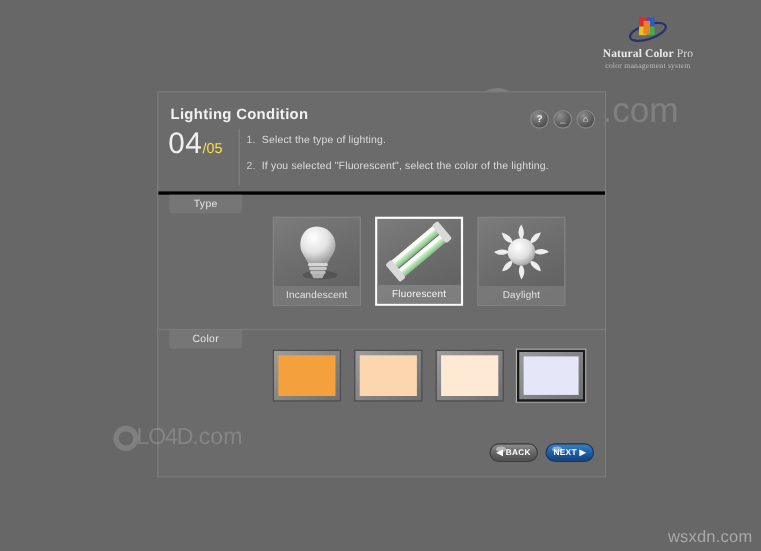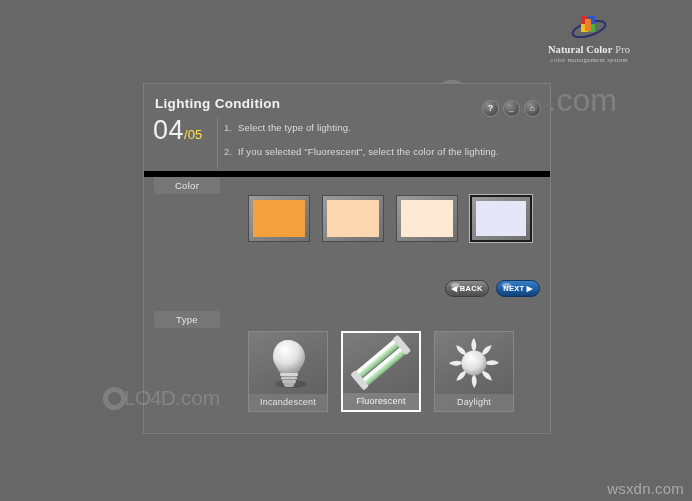--- a/index.html
+++ b/index.html
@@ -44,21 +44,21 @@
     width: 408px; height: 351px;
     background: #6b6b6b;
     border: 1px solid #7e7e7e;
     box-sizing: border-box;
   }
 
   
   .hdr {
     position: relative;
     height: 93px;
-    border-bottom: 6px solid #000000;
+    border-bottom: 3px solid #000000;
     box-sizing: border-box;
   }
   .hdr-title {
     position: absolute; left: 11px; top: 12px;
     font-size: 13.5px; font-weight: bold; color: #f2f2f2;
     letter-spacing: .3px;
   }
   .step {
     position: absolute; left: 9px; top: 31px;
     color: #f0f0f0;
@@ -254,44 +254,20 @@
         <div class="instr-row">
           <span class="instr-num">2.</span>
           <span>If you selected "Fluorescent", select the color of the lighting.</span>
         </div>
       </div>
 
       <div class="wctl">
         <div class="wbtn">?</div>
         <div class="wbtn">_</div>
         <div class="wbtn lock">⌂</div>
-      </div>
-    </div>
-
-    <div class="group group-color">
-      <div class="group-tab">Color</div>
-
-      <div class="swatches">
-        <div class="swatch">
-          <div class="swatch-fill" style="background:#F4A13D"></div>
-        </div>
-        <div class="swatch">
-          <div class="swatch-fill" style="background:#FBD6AE"></div>
-        </div>
-        <div class="swatch">
-          <div class="swatch-fill" style="background:#FDE9D4"></div>
-        </div>
-        <div class="swatch selected">
-          <div class="swatch-fill" style="background:#E5E7F8"></div>
-        </div>
-      </div>
-
-      <div class="nav">
-        <div class="navbtn back">◀ BACK</div>
-        <div class="navbtn next">NEXT ▶</div>
       </div>
     </div>
 
     <div class="group group-type">
       <div class="group-tab">Type</div>
 
       <div class="tiles">
 
         <div class="tile">
           <div class="tile-art">
@@ -360,20 +336,44 @@
               </g>
               <circle cx="39" cy="31" r="12.5" fill="url(#sunG)"></circle>
             </svg>
           </div>
           <div class="tile-label">Daylight</div>
         </div>
 
       </div>
     </div>
 
+    <div class="group group-color">
+      <div class="group-tab">Color</div>
+
+      <div class="swatches">
+        <div class="swatch">
+          <div class="swatch-fill" style="background:#F4A13D"></div>
+        </div>
+        <div class="swatch">
+          <div class="swatch-fill" style="background:#FBD6AE"></div>
+        </div>
+        <div class="swatch">
+          <div class="swatch-fill" style="background:#FDE9D4"></div>
+        </div>
+        <div class="swatch selected">
+          <div class="swatch-fill" style="background:#E5E7F8"></div>
+        </div>
+      </div>
+
+      <div class="nav">
+        <div class="navbtn back">◀ BACK</div>
+        <div class="navbtn next">NEXT ▶</div>
+      </div>
+    </div>
+
   </div>
 
   <div class="wm" id="wm-bot">
     <div class="wm-mark"></div>
     <div class="wm-text"><span>LO4D</span><span class="dotcom">.com</span></div>
   </div>
 
   <div class="corner-text">wsxdn.com</div>
 
 </div>

